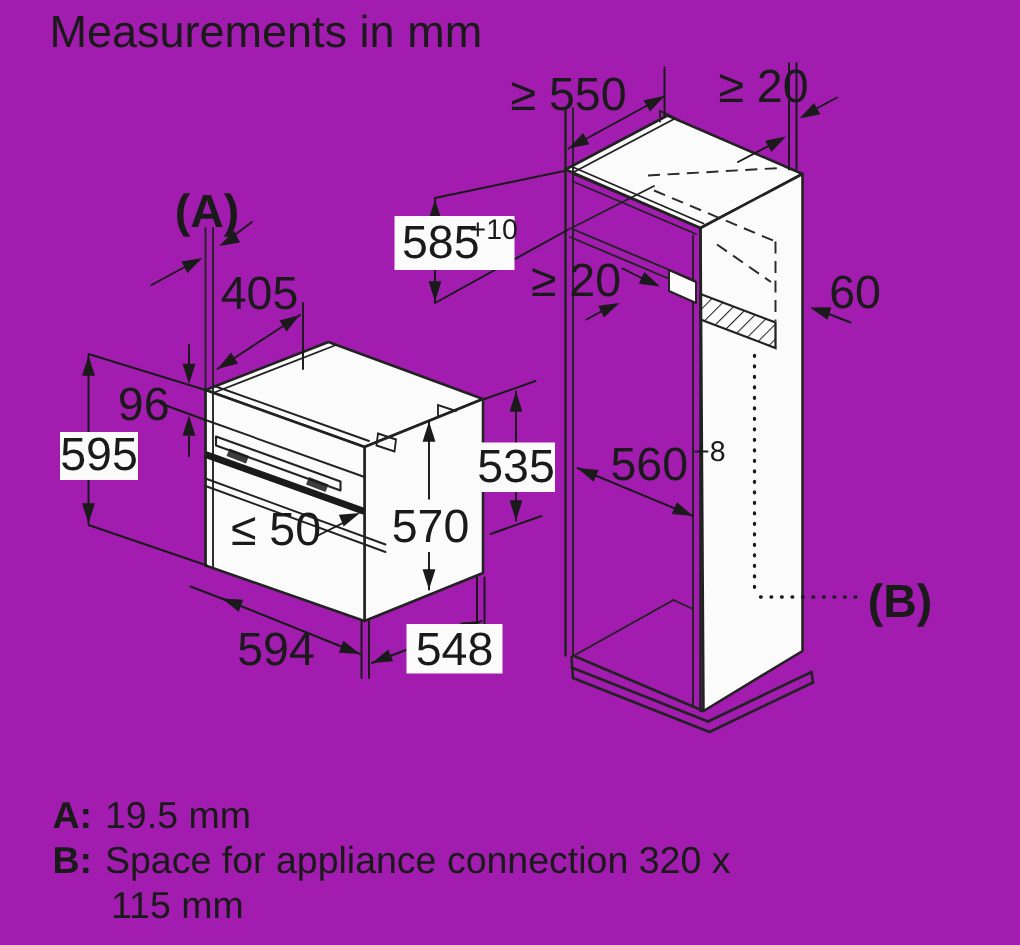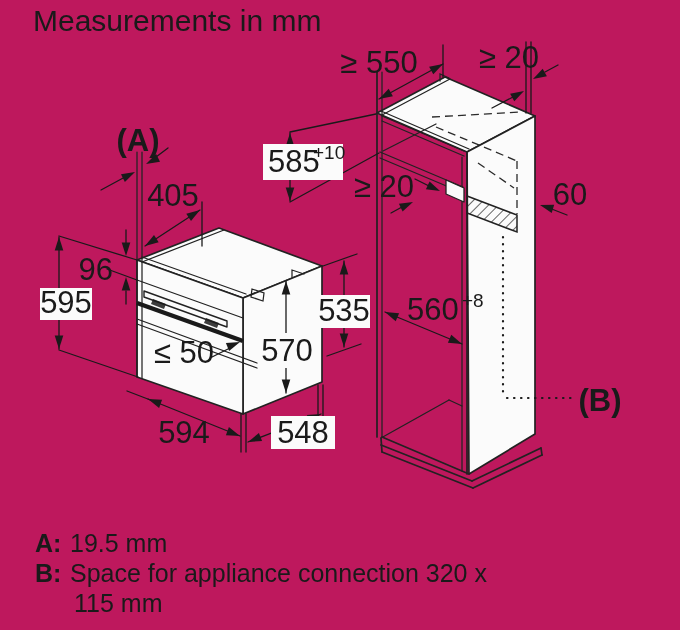--- a/index.html
+++ b/index.html
@@ -1,16 +1,16 @@
 <!DOCTYPE html>
 <html><head>
 <meta charset="utf-8">
 <style>
   html,body{margin:0;padding:0;background:#fbfbfb;}
-  .page{position:relative;width:680px;height:630px;background:#be185d;overflow:hidden;
+  .page{position:relative;width:680px;height:630px;background:#a21caf;overflow:hidden;
         font-family:"Liberation Sans", sans-serif;}
   svg{display:block;}
   text{fill:#1a1a1a;font-family:"Liberation Sans", sans-serif;}
   .ln{stroke:#222;stroke-width:1.7;fill:none;stroke-linecap:round;}
   .thin{stroke:#222;stroke-width:1.25;fill:none;stroke-linecap:round;}
   .dim{stroke:#1a1a1a;stroke-width:1.3;fill:none;stroke-linecap:round;}
   .face{fill:#fbfbfb;stroke:#222;stroke-width:1.7;stroke-linejoin:round;}
   .arr{fill:#1a1a1a;stroke:none;}
   .dash{stroke:#2a2a2a;stroke-width:1.3;fill:none;stroke-dasharray:8,5;}
   .dots{stroke:#1a1a1a;stroke-width:2.2;fill:none;stroke-dasharray:0.5,6.5;stroke-linecap:round;}

